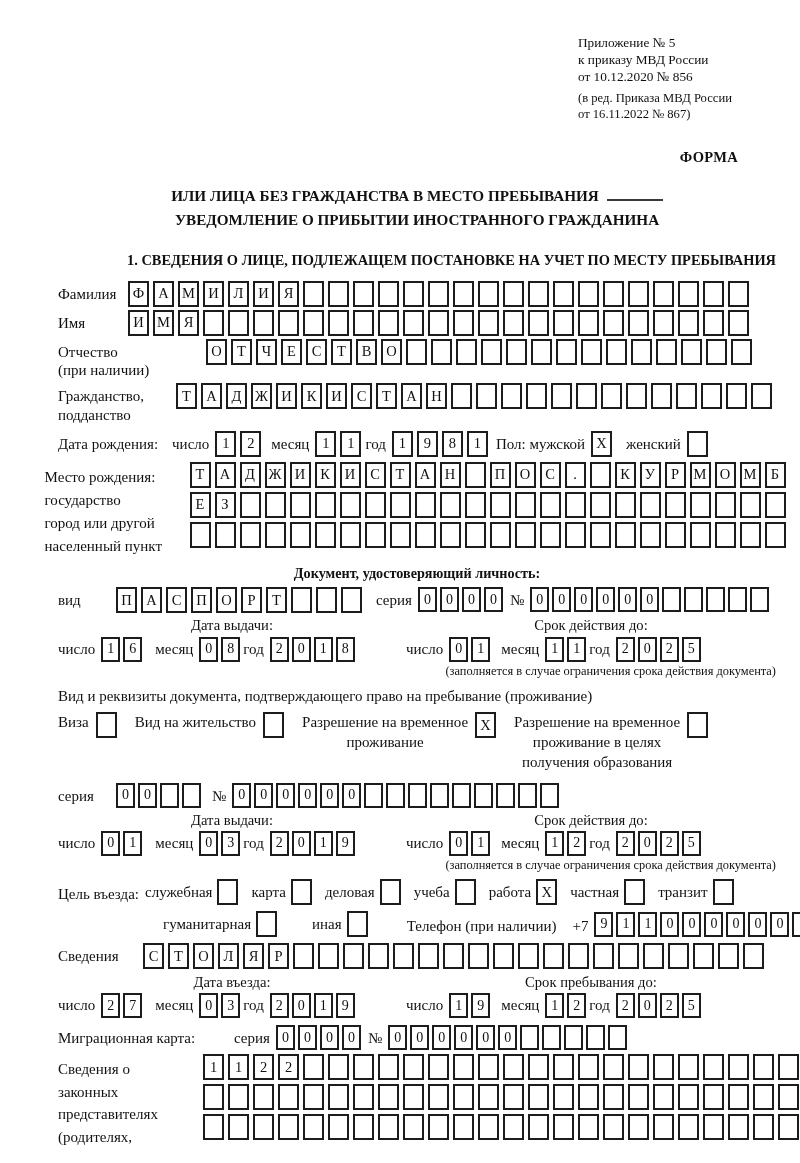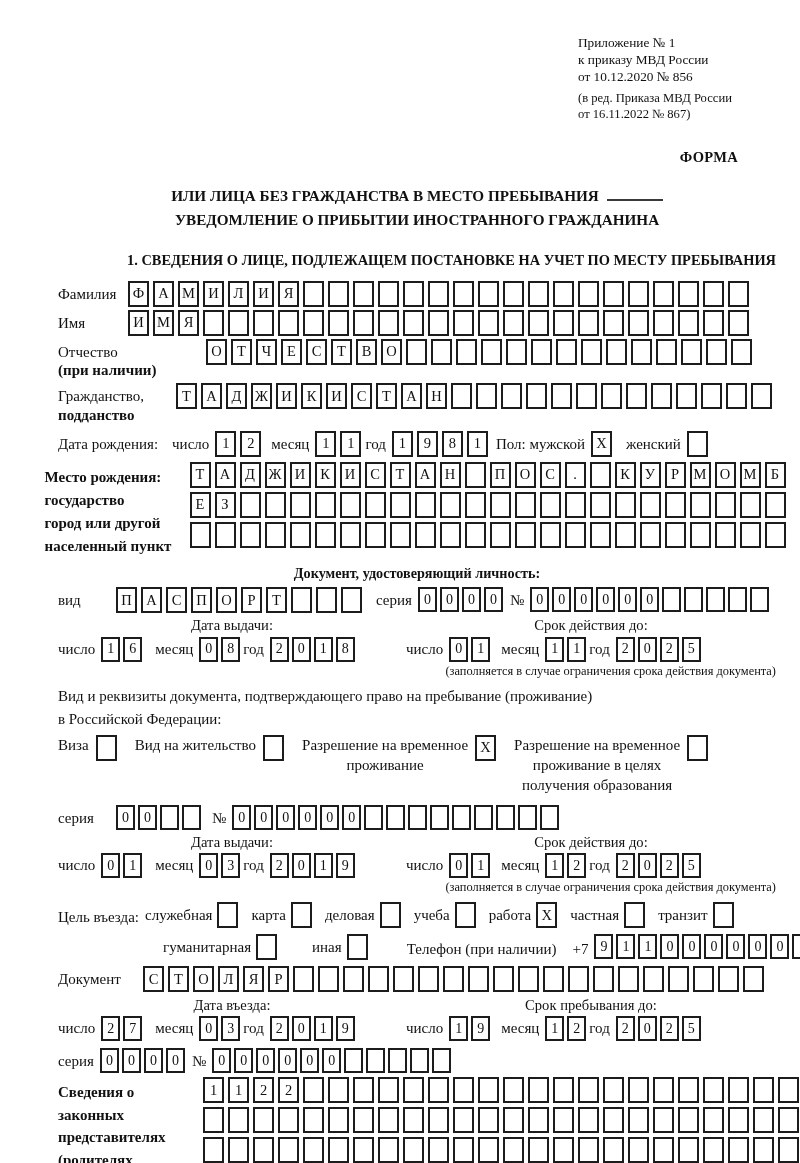--- a/index.html
+++ b/index.html
@@ -16,21 +16,21 @@
   .appendix .rev { margin-top: 5px; font-size: 12.6px; }
   .forma { text-align: right; padding-right: 38px; font-weight: bold; margin-top: 26px; font-size: 14.5px; letter-spacing: .3px; }
 
   .doc-title { text-align: center; font-weight: bold; margin-top: 18px; font-size: 15.2px; line-height: 1.55; }
   .t-underline { display: inline-block; width: 56px; border-bottom: 2.4px solid #3a3a3a; height: 13px; margin-left: 8px; }
   .sec-title { text-align: right; font-weight: bold; margin-top: 19px; margin-bottom: 12px; font-size: 14.4px; }
 
   
   .frow { display: flex; align-items: flex-start; margin-bottom: 3px; }
   .flabel { flex: 0 0 auto; padding-top: 4px; }
-  .flabel .l2 { display: block; font-weight: bold; }
+  .flabel .l2 { display: block; }
   .boxes { display: flex; flex-wrap: nowrap; flex: 0 0 auto; }
   .cell {
     display: inline-flex; align-items: center; justify-content: center;
     width: 21px; height: 26px; border: 2px solid #1c1c1c; margin-right: 4px;
     font-size: 14.5px; flex: 0 0 auto; background: #fff;
   }
   .sm .cell { width: 19px; height: 25px; margin-right: 3px; font-size: 14px; }
   .stack > .boxes { margin-bottom: 4px; }
 
   .w70  { width: 70px; }  .w85  { width: 85px; }
@@ -66,21 +66,21 @@
   .indent105 { margin-left: 105px; }
   .phone-gap { margin-left: 26px; }
   .plus7 { padding-top: 4px; margin: 0 6px 0 10px; white-space: nowrap; }
 </style>
 </head>
 <body>
 
 <div class="page">
 
   <div class="appendix">
-    <div>Приложение № 1</div>
+    <div>Приложение № 5</div>
     <div>к приказу МВД России</div>
     <div>от 10.12.2020 № 856</div>
     <div class="rev">
       <div>(в ред. Приказа МВД России</div>
       <div>от 16.11.2022 № 867)</div>
     </div>
   </div>
   <div class="forma">ФОРМА</div>
 
   <div class="doc-title">
@@ -415,21 +415,20 @@
             <span class="cell">0</span>
             <span class="cell">2</span>
             <span class="cell">5</span>
           </span>
       </div>
     </div>
   </div>
   <div class="note">(заполняется в случае ограничения срока действия документа)</div>
 
   <div class="plain-line" style="margin-top:8px;">Вид и реквизиты документа, подтверждающего право на пребывание (проживание)</div>
-  <div class="plain-line">в Российской Федерации:</div>
 
   <div class="opts-row">
     <div class="opt">
       <div class="lines">
           <span>Виза</span>
         </div>
       <span class="boxes">
           <span class="cell">&nbsp;</span>
         </span>
     </div>
@@ -607,21 +606,21 @@
         <span class="cell">0</span>
         <span class="cell">0</span>
         <span class="cell">0</span>
         <span class="cell">0</span>
         <span class="cell">0</span>
         <span class="cell">&nbsp;</span>
       </span>
   </div>
 
   <div class="frow">
-    <div class="flabel w85">Документ</div>
+    <div class="flabel w85">Сведения</div>
     <div class="boxes">
         <span class="cell">С</span>
         <span class="cell">Т</span>
         <span class="cell">О</span>
         <span class="cell">Л</span>
         <span class="cell">Я</span>
         <span class="cell">Р</span>
         <span class="cell">&nbsp;</span>
         <span class="cell">&nbsp;</span>
         <span class="cell">&nbsp;</span>
@@ -685,20 +684,21 @@
             <span class="cell">2</span>
             <span class="cell">0</span>
             <span class="cell">2</span>
             <span class="cell">5</span>
           </span>
       </div>
     </div>
   </div>
 
   <div class="frow" style="margin-top:7px;">
+    <span class="inline-lbl" style="width:170px;">Миграционная карта:</span>
     <span class="inline-lbl">серия</span>
     <span class="boxes sm">
         <span class="cell">0</span>
         <span class="cell">0</span>
         <span class="cell">0</span>
         <span class="cell">0</span>
       </span>
     <span class="inline-lbl" style="margin-left:4px;">№</span>
     <span class="boxes sm">
         <span class="cell">0</span>

